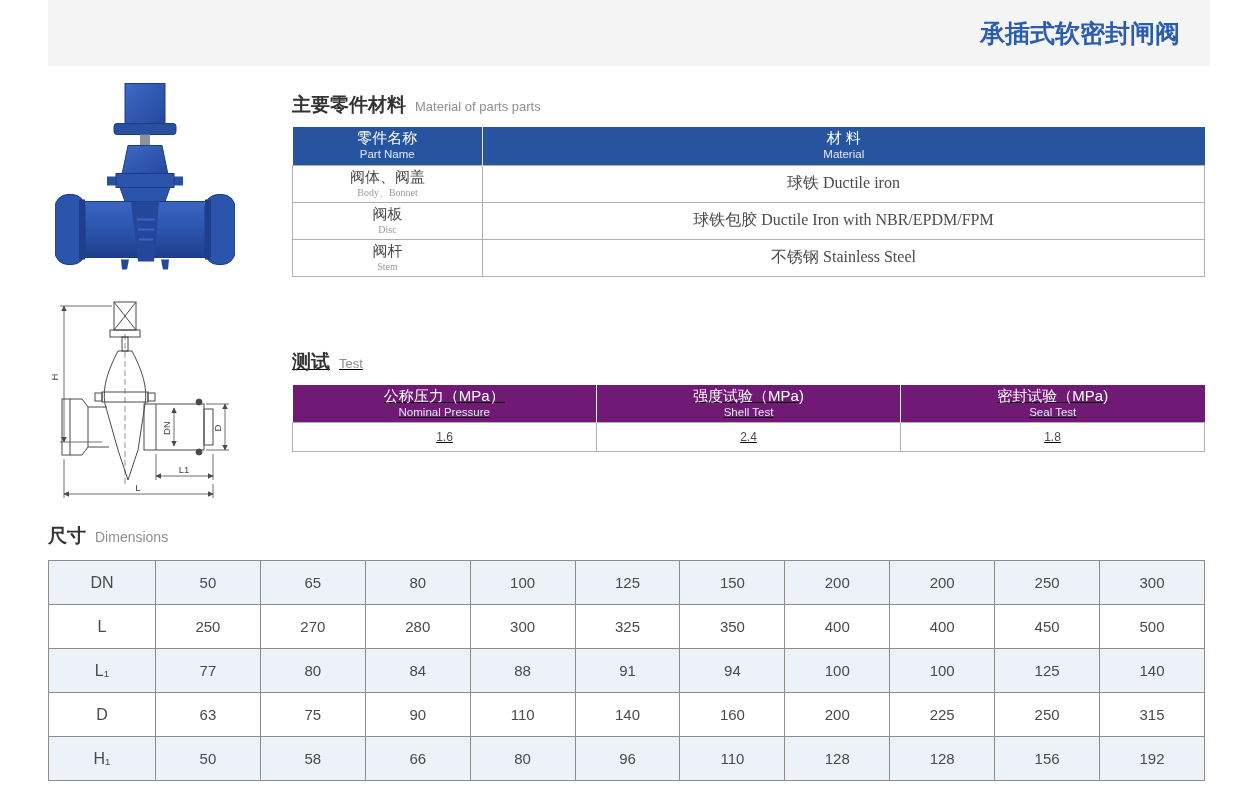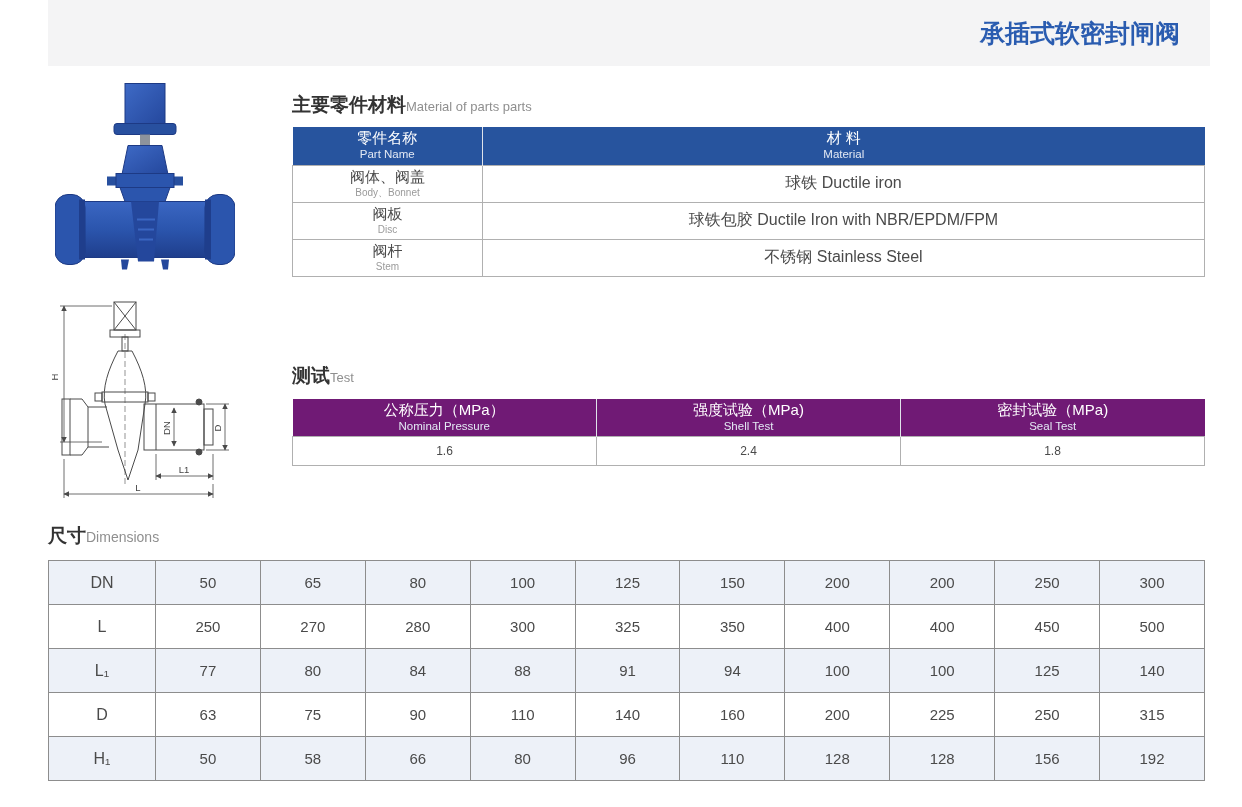--- a/index.html
+++ b/index.html
@@ -11,47 +11,47 @@
   
   .top-band {
     position:absolute; left:48px; top:0; width:1162px; height:66px;
     background:#f4f4f5; display:flex; flex-direction:column;
     align-items:flex-end; justify-content:center; padding-right:30px;
   }
   .title-cn { font-size:25px; font-weight:bold; color:#2a5cb0; line-height:1.15; }
   .title-en { font-size:16px; color:#6e6e6e; line-height:1.2; }
 
   
-  .sec-h { display:flex; align-items:baseline; }
+  .sec-h { display:flex; align-items:baseline; gap:9px; }
   .sec-h .cn { font-size:19px; font-weight:bold; color:#333; }
   .sec-h .en { font-size:13px; color:#8f8f8f; }
 
   
   table { border-collapse:collapse; width:100%; table-layout:fixed; }
   th { font-weight:normal; }
   .hdr-cn { font-size:15px; color:#ffffff; line-height:1.25; }
   .hdr-en { font-size:11.5px; color:#e3e9f4; line-height:1.2; }
   .cell-cn { font-size:15px; color:#4a4a4a; line-height:1.25; }
   .cell-en { font-size:10px; color:#9a9a9a; line-height:1.2; }
 
   
   .materials-section { position:absolute; left:292px; top:92px; width:913px; }
   .materials-section .sec-h { margin-bottom:9px; }
   table.mat th { background:#27549e; height:38px; padding:2px 0; text-align:center; }
   table.mat th + th { border-left:1px solid #dfe3ea;margin-left:16px; }
   table.mat col.c1 { width:190px; }
   table.mat td {
     border:1px solid #b0b0b0; height:37px; text-align:center;
-    padding:2px 0; background:#fff;
+    padding:2px 0; background:#fff;font-family:Liberation Serif, serif;
   }
   .mat-val { font-size:16px; color:#4a4a4a; }
   .mat-val-big { font-size:16px; color:#4a4a4a; }
 
   
-  .test-section { position:absolute; left:292px; top:363px; width:913px; }
+  .test-section { position:absolute; left:292px; top:349px; width:913px;text-decoration:underline; }
   .test-section .sec-h { margin-bottom:10px; }
   table.test th { background:#701a75; height:35px; padding:2px 0; text-align:center; }
   table.test th + th { border-left:1px solid #dfe3ea; }
   table.test td {
     border:1px solid #b0b0b0; height:29px; text-align:center;
     font-size:12px; color:#4a4a4a; background:#fff;
   }
 
   
   .dimensions-section { position:absolute; left:48px; top:523px; width:1157px; }

